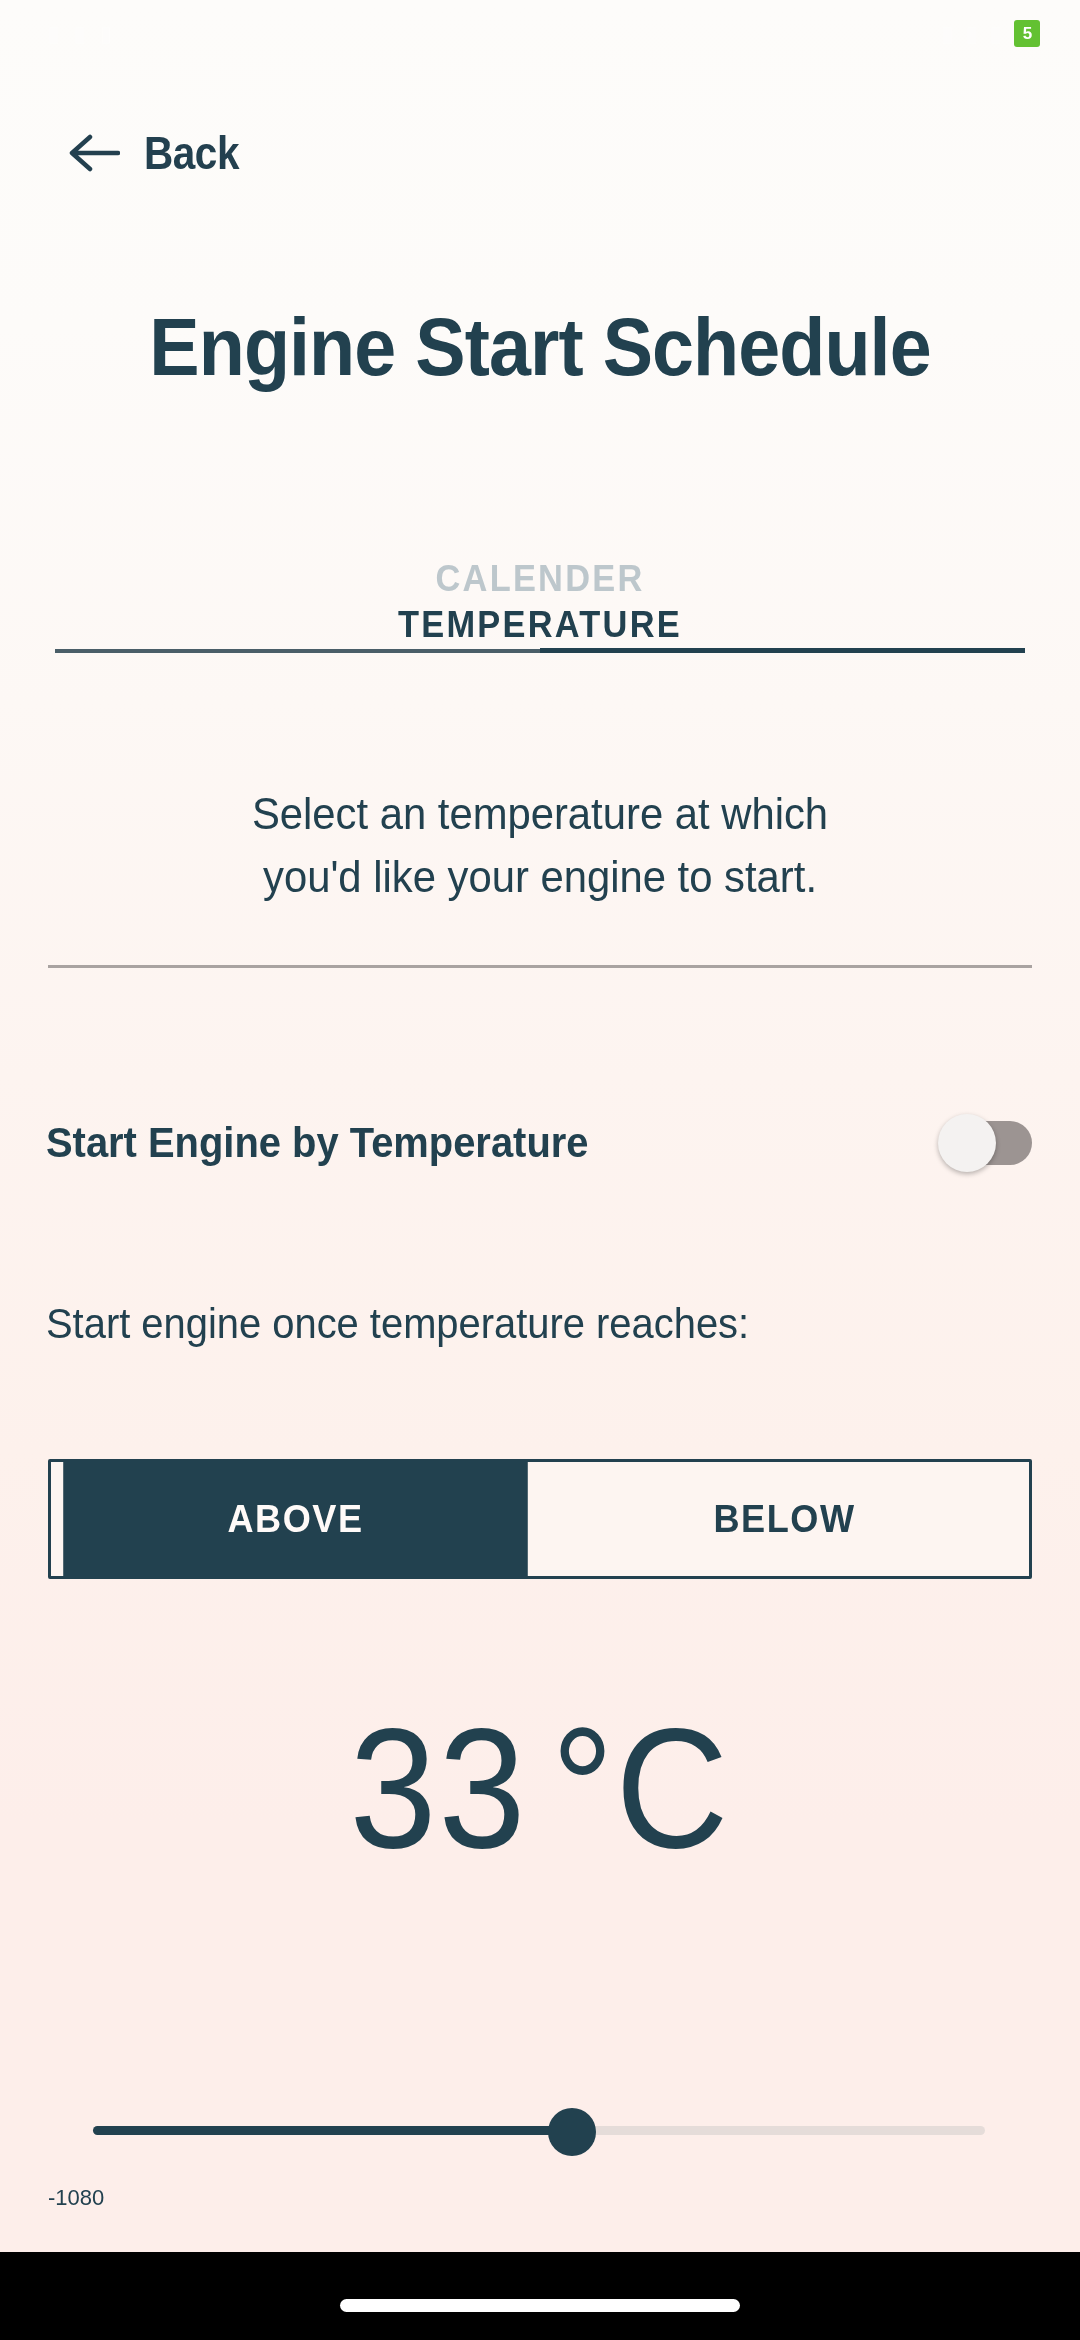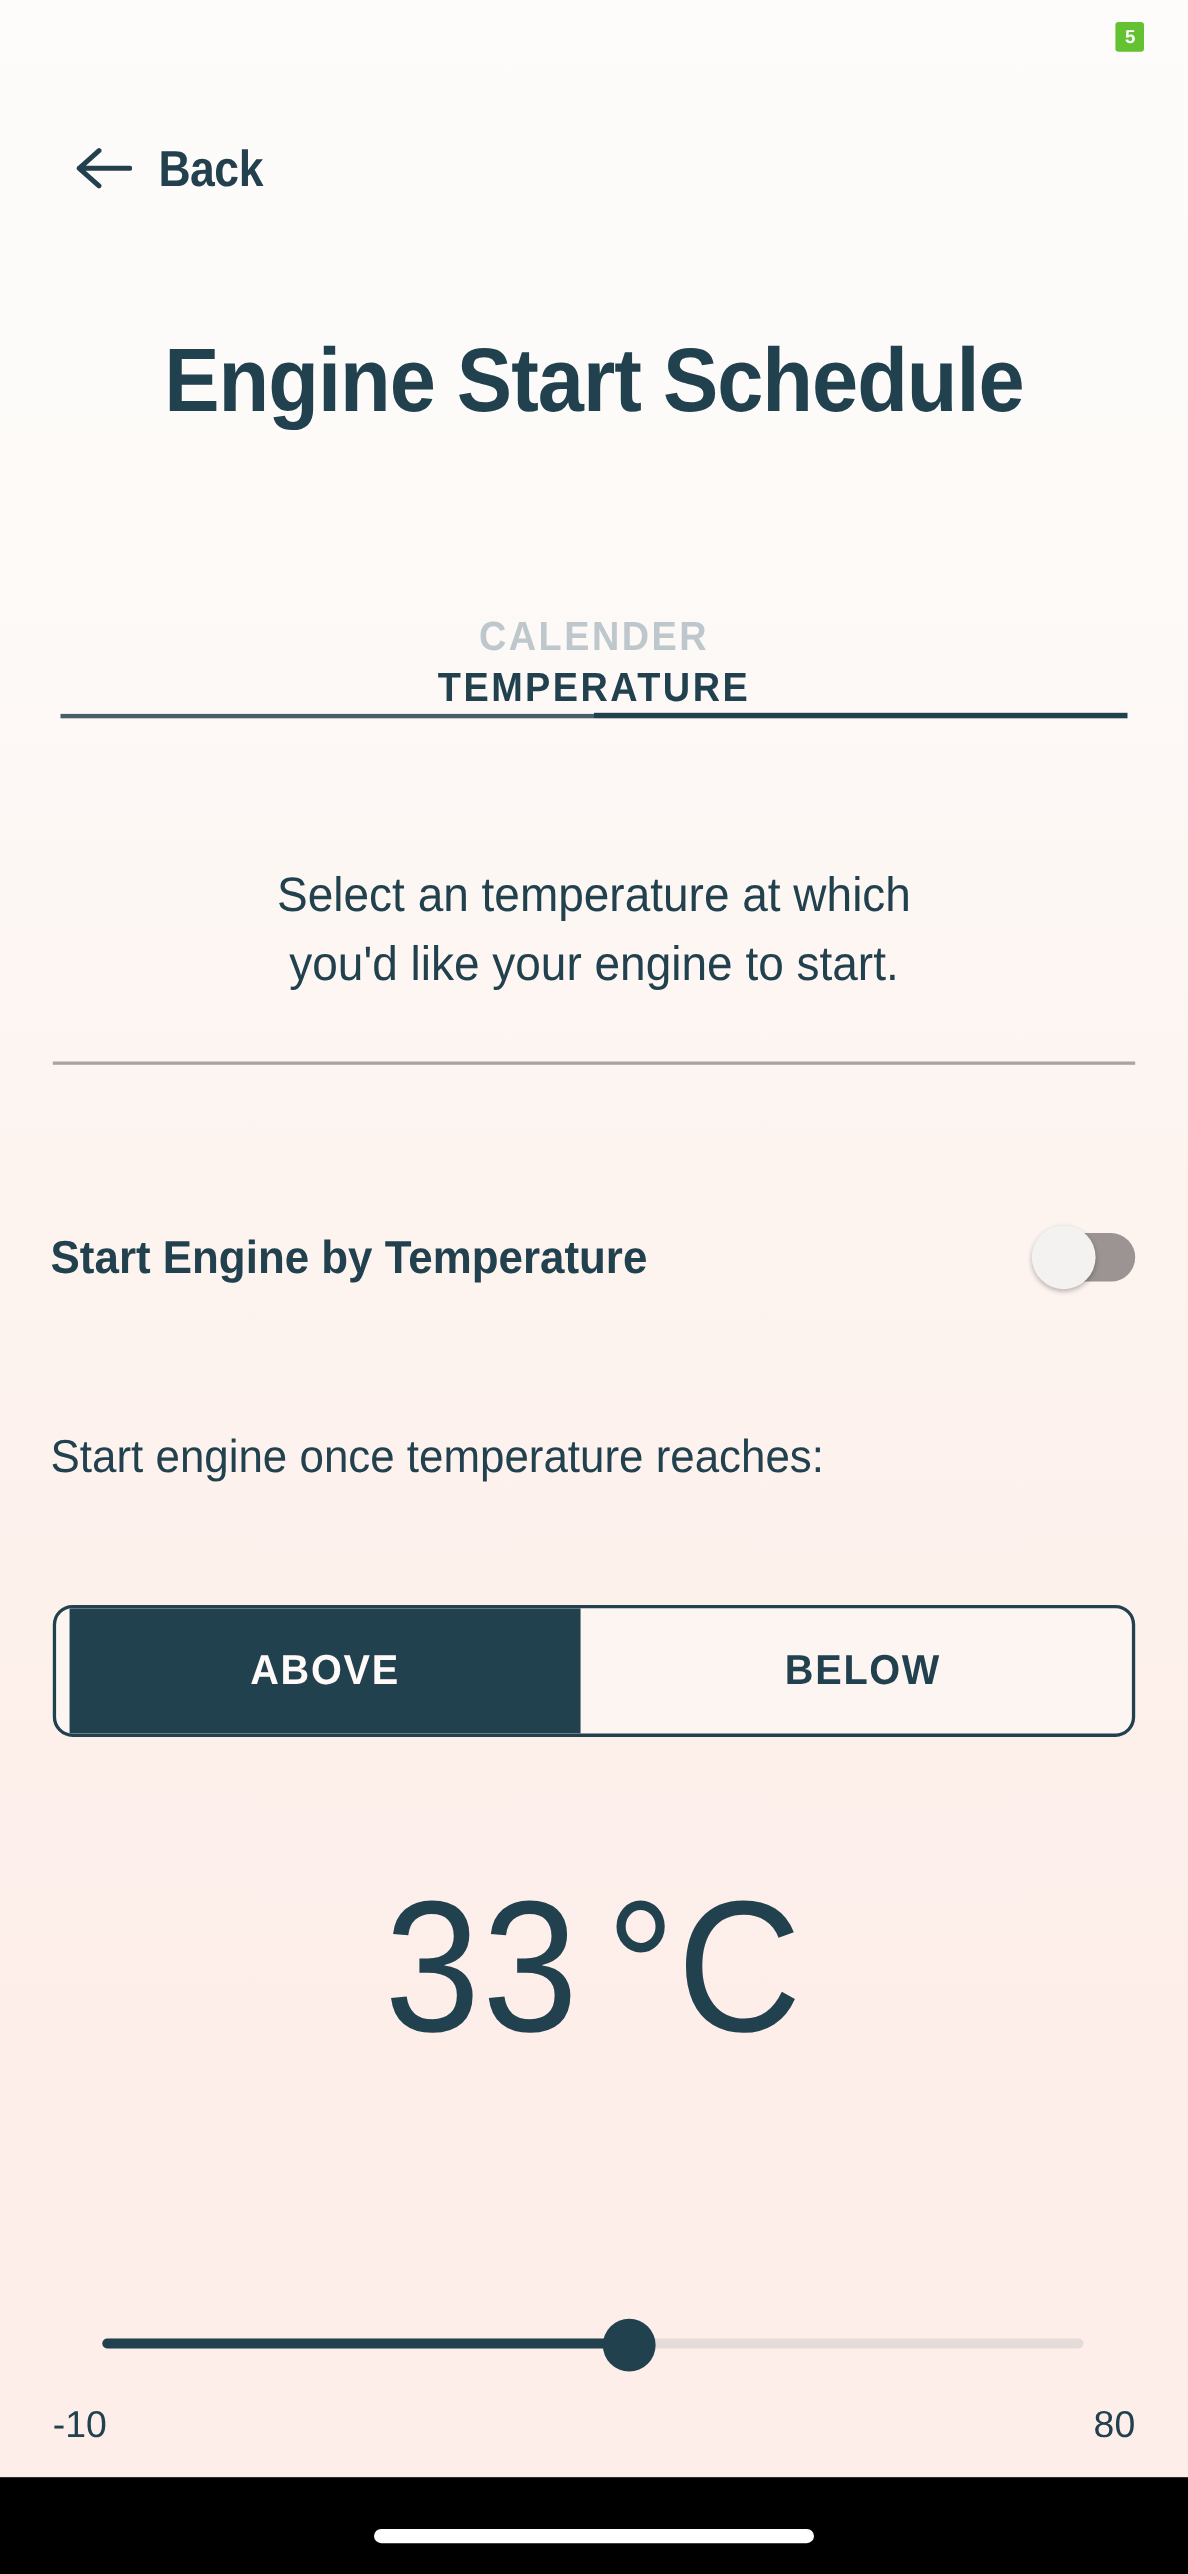--- a/index.html
+++ b/index.html
@@ -220,21 +220,21 @@
   }
 
   
   .segmented {
     position: absolute;
     top: 1459px; left: 48px;
     width: 984px;
     height: 120px;
     display: flex;
     border: 3px solid #22414f;
-    border-radius: 18px;
+    border-radius: 2px;
     overflow: hidden;
     background: #fdf5f1;
   }
   .seg {
     flex: 1;
     display: flex;
     align-items: center;
     justify-content: center;
     font-size: 38px;
     font-weight: bold;
@@ -297,23 +297,23 @@
     border-radius: 50%;
     background: #22414f;
     cursor: pointer;
   }
   .slider-labels {
     position: absolute;
     top: 2185px;
     left: 48px;
     width: 984px;
     display: flex;
-    justify-content: space-between;
-    color: #22414f;
-    font-size: 34px;
+    justify-content: flex-start;
+    color: #22414f;
+    font-size: 22px;
   }
 
   
   .navbar {
     position: absolute;
     bottom: 0; left: 0;
     width: 1080px;
     height: 88px;
     background: #000000;
   }

